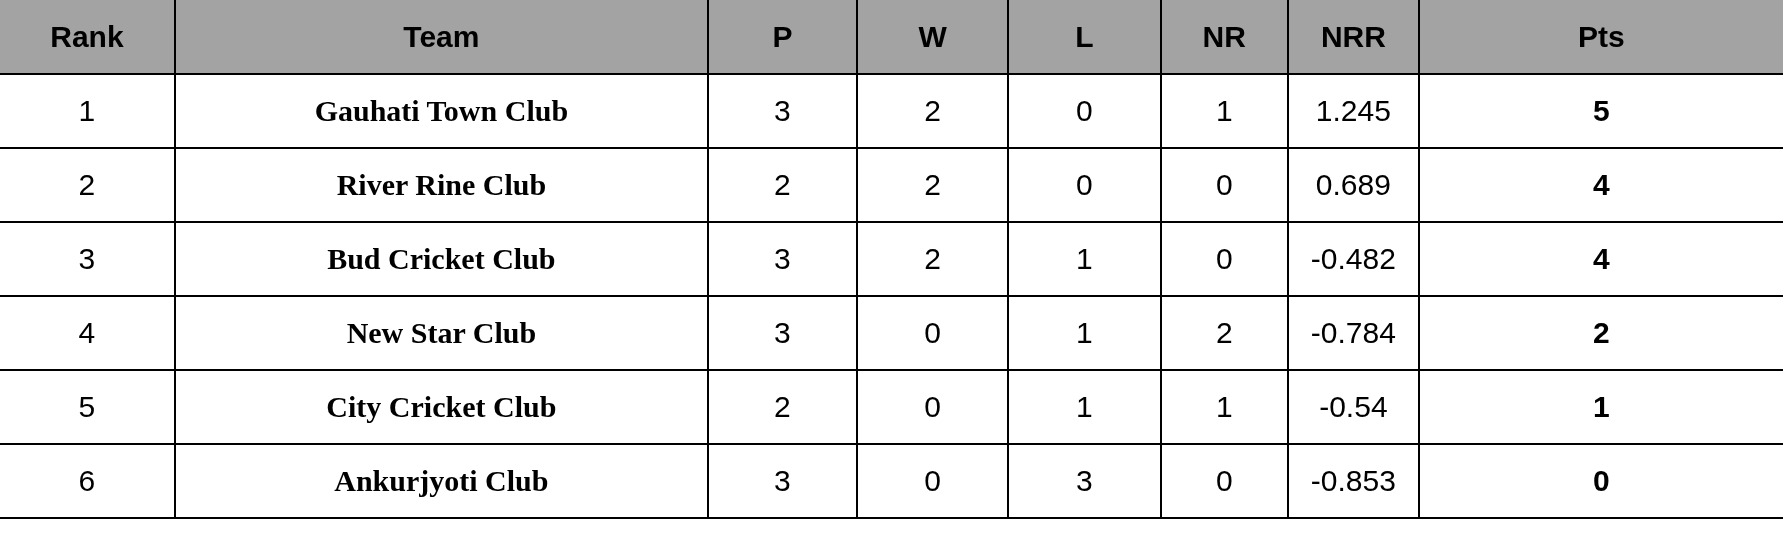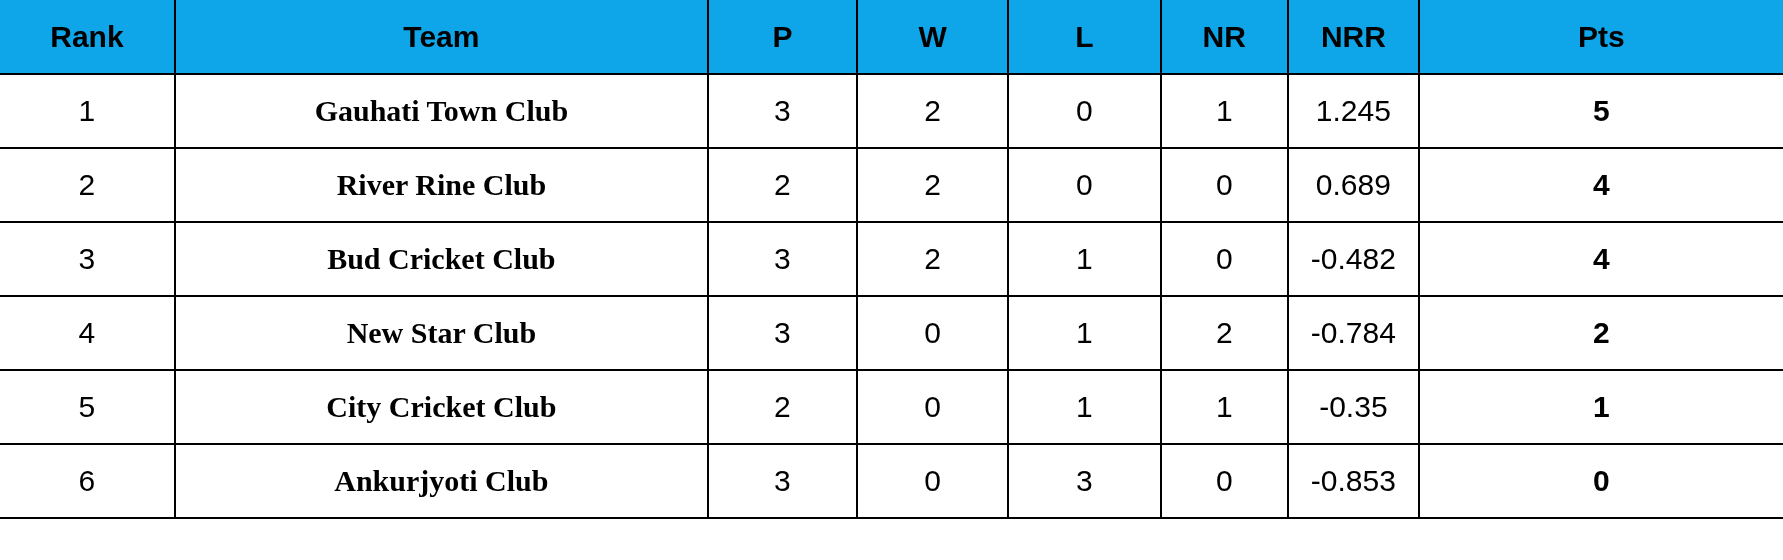--- a/index.html
+++ b/index.html
@@ -36,21 +36,21 @@
     vertical-align: middle;
     text-align: center;
     white-space: nowrap;
     overflow: hidden;
   }
   table.standings th:last-child,
   table.standings td:last-child {
     border-right: none;
   }
   thead th {
-    background: #0ea5e9;
+    background: #a3a3a3;
     font-weight: bold;
     font-size: 31px;
     height: 56px;
     border-bottom: 2px solid #000000;
   }
   thead th.col-rank { border-right: 2px solid #000000; }
   
   .col-rank { width: 170px; }
   .col-team { width: 518px; }
   .col-p    { width: 145px; }
@@ -134,21 +134,21 @@
         <td class="cell-stat col-nrr">-0.784</td>
         <td class="cell-pts col-pts">2</td>
       </tr>
       <tr>
         <td class="cell-rank col-rank">5</td>
         <td class="cell-team col-team">City Cricket Club</td>
         <td class="cell-stat col-p">2</td>
         <td class="cell-stat col-w">0</td>
         <td class="cell-stat col-l">1</td>
         <td class="cell-stat col-nr">1</td>
-        <td class="cell-stat col-nrr">-0.35</td>
+        <td class="cell-stat col-nrr">-0.54</td>
         <td class="cell-pts col-pts">1</td>
       </tr>
       <tr>
         <td class="cell-rank col-rank">6</td>
         <td class="cell-team col-team">Ankurjyoti Club</td>
         <td class="cell-stat col-p">3</td>
         <td class="cell-stat col-w">0</td>
         <td class="cell-stat col-l">3</td>
         <td class="cell-stat col-nr">0</td>
         <td class="cell-stat col-nrr">-0.853</td>

